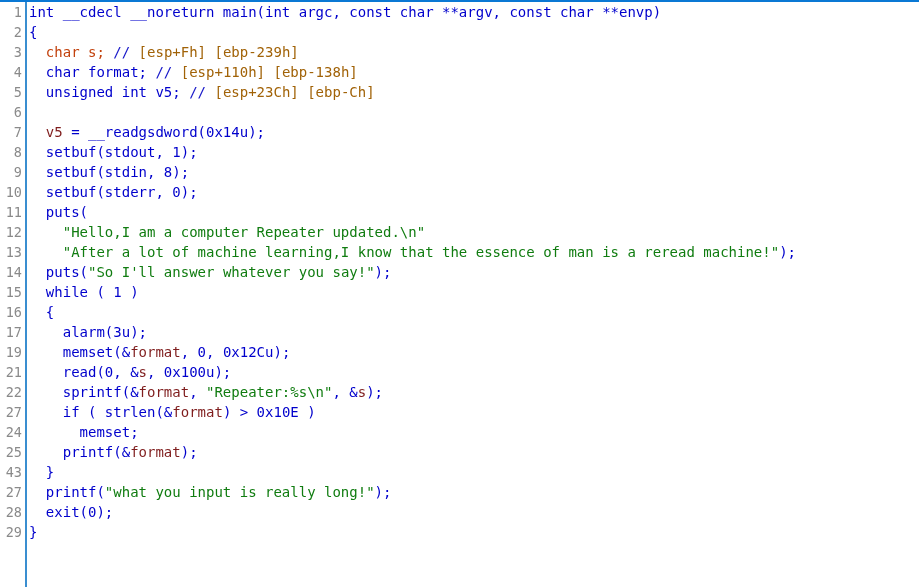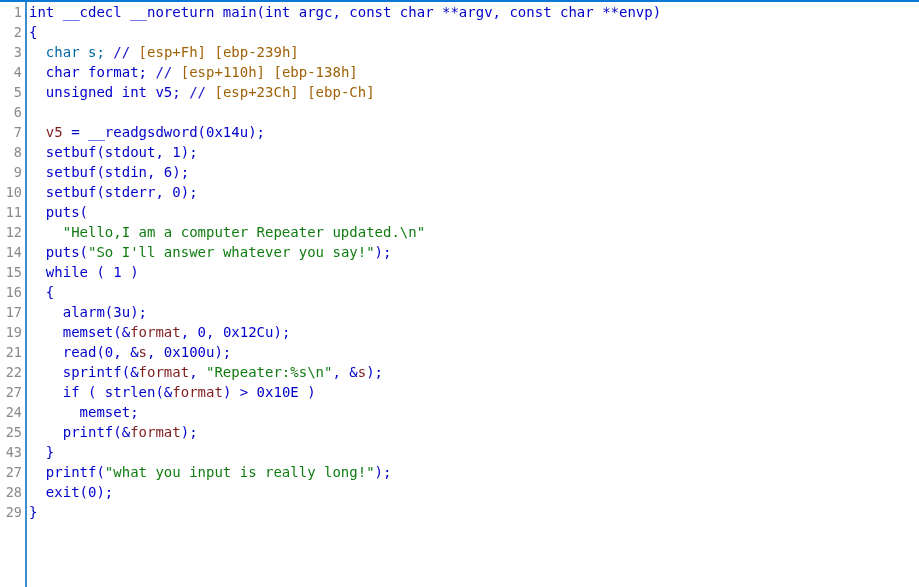--- a/index.html
+++ b/index.html
@@ -72,41 +72,42 @@
     color: #2020c0;
   }
 
   
   .t-kw       { color: #0000cc; }   
   .t-punct    { color: #0000cc; }
   .t-str      { color: #107c10; }   
   .t-var      { color: #7f1d1d; }   
   .t-cmtaddr  { color: #a16207; }   
   .t-cmtmark  { color: #1515c8; }   
-  .t-unused   { color: #0369a1; }   
+  .t-unused   { color: #c2410c; }   
 </style>
 </head>
 <body>
 
 <div id="pseudocode-view">
   <div class="code-area">
     <div class="gutter-divider"></div>
     <div id="code-lines">
         <div class="code-line"><div class="line-number">1</div><div class="line-content"><span class="t-kw">int __cdecl __noreturn main(int argc, const char **argv, const char **envp)</span></div></div>
         <div class="code-line"><div class="line-number">2</div><div class="line-content"><span class="t-punct">{</span></div></div>
         <div class="code-line"><div class="line-number">3</div><div class="line-content"><span class="t-unused">  char s; </span><span class="t-cmtmark">// </span><span class="t-cmtaddr">[esp+Fh] [ebp-239h]</span></div></div>
         <div class="code-line"><div class="line-number">4</div><div class="line-content"><span class="t-kw">  char format; </span><span class="t-cmtmark">// </span><span class="t-cmtaddr">[esp+110h] [ebp-138h]</span></div></div>
         <div class="code-line"><div class="line-number">5</div><div class="line-content"><span class="t-kw">  unsigned int v5; </span><span class="t-cmtmark">// </span><span class="t-cmtaddr">[esp+23Ch] [ebp-Ch]</span></div></div>
         <div class="code-line"><div class="line-number">6</div><div class="line-content"></div></div>
         <div class="code-line"><div class="line-number">7</div><div class="line-content"><span class="t-kw">  </span><span class="t-var">v5</span><span class="t-kw"> = __readgsdword(0x14u);</span></div></div>
         <div class="code-line"><div class="line-number">8</div><div class="line-content"><span class="t-kw">  setbuf(stdout, 1);</span></div></div>
-        <div class="code-line"><div class="line-number">9</div><div class="line-content"><span class="t-kw">  setbuf(stdin, 6);</span></div></div>
+        <div class="code-line"><div class="line-number">9</div><div class="line-content"><span class="t-kw">  setbuf(stdin, 8);</span></div></div>
         <div class="code-line"><div class="line-number">10</div><div class="line-content"><span class="t-kw">  setbuf(stderr, 0);</span></div></div>
         <div class="code-line"><div class="line-number">11</div><div class="line-content"><span class="t-kw">  puts(</span></div></div>
         <div class="code-line"><div class="line-number">12</div><div class="line-content"><span class="t-str">    "Hello,I am a computer Repeater updated.\n"</span></div></div>
+        <div class="code-line"><div class="line-number">13</div><div class="line-content"><span class="t-str">    "After a lot of machine learning,I know that the essence of man is a reread machine!"</span><span class="t-kw">);</span></div></div>
         <div class="code-line"><div class="line-number">14</div><div class="line-content"><span class="t-kw">  puts(</span><span class="t-str">"So I'll answer whatever you say!"</span><span class="t-kw">);</span></div></div>
         <div class="code-line"><div class="line-number">15</div><div class="line-content"><span class="t-kw">  while ( 1 )</span></div></div>
         <div class="code-line"><div class="line-number">16</div><div class="line-content"><span class="t-punct">  {</span></div></div>
         <div class="code-line"><div class="line-number">17</div><div class="line-content"><span class="t-kw">    alarm(3u);</span></div></div>
         <div class="code-line"><div class="line-number">19</div><div class="line-content"><span class="t-kw">    memset(&amp;</span><span class="t-var">format</span><span class="t-kw">, 0, 0x12Cu);</span></div></div>
         <div class="code-line"><div class="line-number">21</div><div class="line-content"><span class="t-kw">    read(0, &amp;</span><span class="t-var">s</span><span class="t-kw">, 0x100u);</span></div></div>
         <div class="code-line"><div class="line-number">22</div><div class="line-content"><span class="t-kw">    sprintf(&amp;</span><span class="t-var">format</span><span class="t-kw">, </span><span class="t-str">"Repeater:%s\n"</span><span class="t-kw">, &amp;</span><span class="t-var">s</span><span class="t-kw">);</span></div></div>
         <div class="code-line"><div class="line-number">27</div><div class="line-content"><span class="t-kw">    if ( strlen(&amp;</span><span class="t-var">format</span><span class="t-kw">) &gt; 0x10E )</span></div></div>
         <div class="code-line"><div class="line-number">24</div><div class="line-content"><span class="t-kw">      memset;</span></div></div>
         <div class="code-line"><div class="line-number">25</div><div class="line-content"><span class="t-kw">    printf(&amp;</span><span class="t-var">format</span><span class="t-kw">);</span></div></div>

